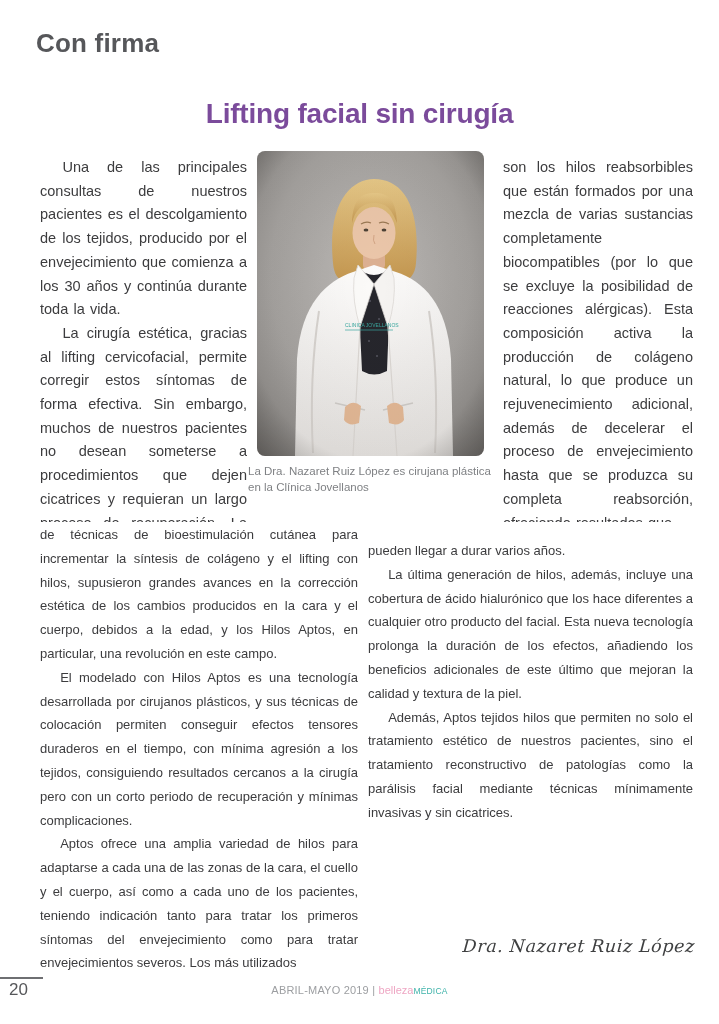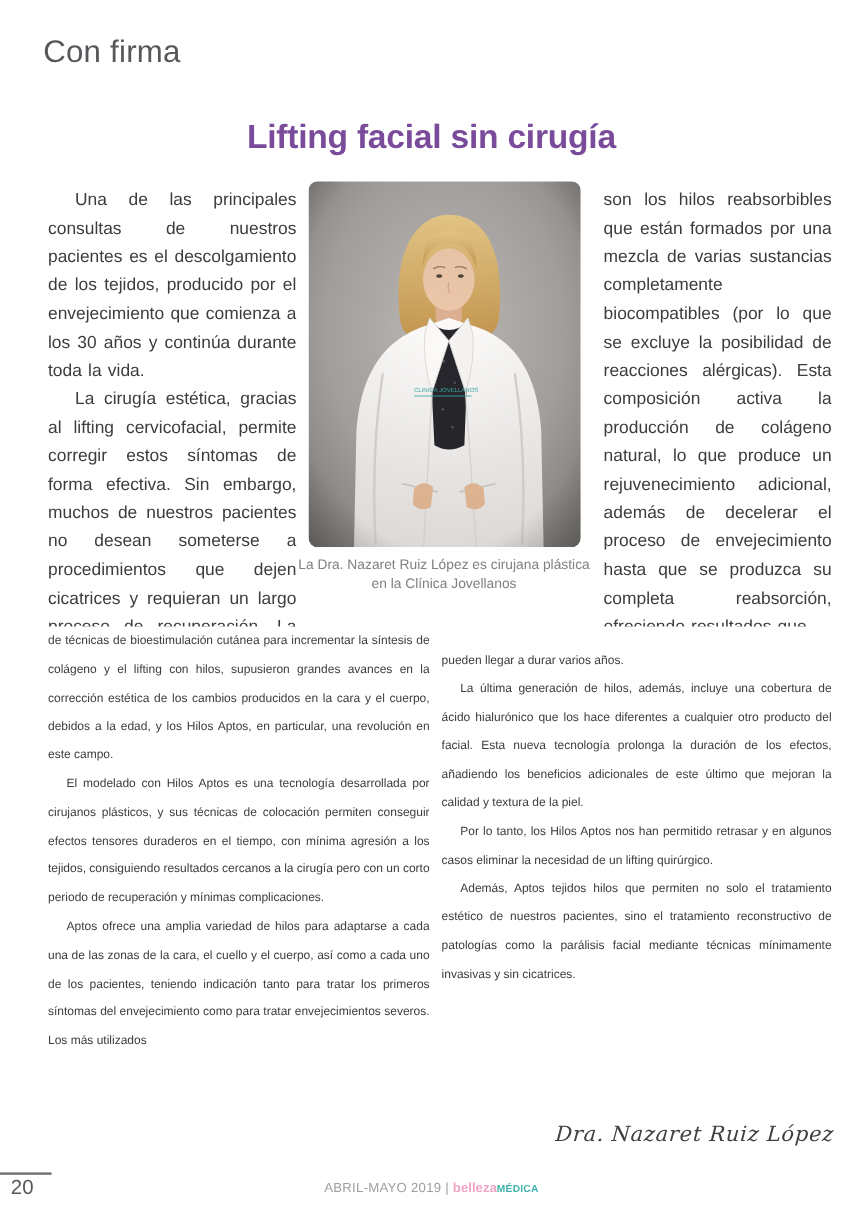--- a/index.html
+++ b/index.html
@@ -1,53 +1,53 @@
 <!DOCTYPE html>
 <html lang="es" style="--title-purple: #7b4b9b; --brand-pink: #eea6c3; --brand-teal: #3fb3aa;"><head>
 <meta charset="utf-8">
 <style>
   * { margin:0; padding:0; box-sizing:border-box; }
   html,body { width:719px; height:1024px; background:#fff; overflow:hidden;
     font-family:"Liberation Sans", sans-serif; }
   .page { position:relative; width:719px; height:1024px; background:#fff; }
 
   .kicker { position:absolute; left:36px; top:28px; font-size:26px;
-    color:#56575a; font-weight:400; letter-spacing:.2px; }
+    color:#56575a; font-weight:700; letter-spacing:.2px; }
 
   .title { position:absolute; left:0; top:98px; width:719px; text-align:center;
     font-size:28px; font-weight:bold; color:var(--title-purple,#7b4b9b); letter-spacing:-.2px; }
 
   .col { position:absolute; text-align:justify; color:#3c3c3e; }
   .col p { margin:0; }
   .col .indent { text-indent:1.55em; }
   .narrow { font-size:14.5px; line-height:23.7px; word-spacing:.08em; }
-  .wide   { font-size:10px; line-height:23.8px; }
+  .wide   { font-size:13px; line-height:23.8px; }
 
   .col-left-narrow  { left:40px;  top:156px; width:207px; height:366px; overflow:hidden; }
   .col-right-narrow { left:503px; top:156px; width:190px; height:366px; overflow:hidden; }
   .col-left-wide    { left:40px;  top:523px; width:318px; height:452px; overflow:hidden; }
   .col-right-wide   { left:368px; top:539px; width:325px; height:400px; overflow:hidden; }
 
   .photo { position:absolute; left:257px; top:151px; width:227px; height:305px;
     border-radius:8px; overflow:hidden; }
   .photo svg { display:block; }
 
-  .caption { position:absolute; left:248px; top:464px; width:244px; text-align:center;
+  .caption { position:absolute; left:248px; top:464px; width:244px; text-align:left;
     font-size:11.5px; line-height:15.5px; color:#7f8184; }
 
   .signature { position:absolute; right:24px; top:936px; width:320px; text-align:right;
     font-family:"DejaVu Serif", serif; font-style:italic; font-size:17.5px;
     color:#3f4041; letter-spacing:.6px; transform:skewX(-4deg); }
 
   .footer-rule { position:absolute; left:0; top:977px; width:43px; height:2px; background:#6e6f72; }
   .footer-page { position:absolute; left:9px; top:980px; font-size:17px; color:#56575a; }
   .footer-center { position:absolute; left:0; top:984px; width:719px; text-align:center;
     font-size:11px; color:#9c9ea1; letter-spacing:.2px; }
-  .brand-first { color:var(--brand-pink,#eea6c3); font-weight:bold; font-size:11px; letter-spacing:0; }
-  .brand-second { color:var(--brand-teal,#3fb3aa); font-weight:bold; font-size:8.5px; letter-spacing:.2px; }
+  .brand-first { color:var(--brand-pink,#eea6c3); font-weight:normal; font-size:11px; letter-spacing:0; }
+  .brand-second { color:var(--brand-teal,#3fb3aa); font-weight:normal; font-size:8.5px; letter-spacing:.2px; }
 </style>
 </head>
 <body>
 
 <div class="page">
 
   <div class="kicker">Con firma</div>
 
   <h1 class="title">Lifting facial sin cirugía</h1>
 
@@ -129,21 +129,20 @@
 
   <div class="col wide col-left-wide">
     <p>de técnicas de bioestimulación cutánea para incrementar la síntesis de colágeno y el lifting con hilos, supusieron grandes avances en la corrección estética de los cambios producidos en la cara y el cuerpo, debidos a la edad, y los Hilos Aptos, en particular, una revolución en este campo.</p>
     <p class="indent">El modelado con Hilos Aptos es una tecnología desarrollada por cirujanos plásticos, y sus técnicas de colocación permiten conseguir efectos tensores duraderos en el tiempo, con mínima agresión a los tejidos, consiguiendo resultados cercanos a la cirugía pero con un corto periodo de recuperación y mínimas complicaciones.</p>
     <p class="indent">Aptos ofrece una amplia variedad de hilos para adaptarse a cada una de las zonas de la cara, el cuello y el cuerpo, así como a cada uno de los pacientes, teniendo indicación tanto para tratar los primeros síntomas del envejecimiento como para tratar envejecimientos severos. Los más utilizados</p>
   </div>
 
   <div class="col wide col-right-wide">
     <p>pueden llegar a durar varios años.</p>
     <p class="indent">La última generación de hilos, además, incluye una cobertura de ácido hialurónico que los hace diferentes a cualquier otro producto del facial. Esta nueva tecnología prolonga la duración de los efectos, añadiendo los beneficios adicionales de este último que mejoran la calidad y textura de la piel.</p>
-    <p class="indent">Por lo tanto, los Hilos Aptos nos han permitido retrasar y en algunos casos eliminar la necesidad de un lifting quirúrgico.</p>
     <p class="indent">Además, Aptos tejidos hilos que permiten no solo el tratamiento estético de nuestros pacientes, sino el tratamiento reconstructivo de patologías como la parálisis facial mediante técnicas mínimamente invasivas y sin cicatrices.</p>
   </div>
 
   <div class="signature">Dra. Nazaret Ruiz López</div>
 
   <div class="footer-rule"></div>
   <div class="footer-page">20</div>
   <div class="footer-center">
     <span>ABRIL-MAYO 2019</span>
     <span>| </span><span class="brand-first">belleza</span><span class="brand-second">MÉDICA</span>

